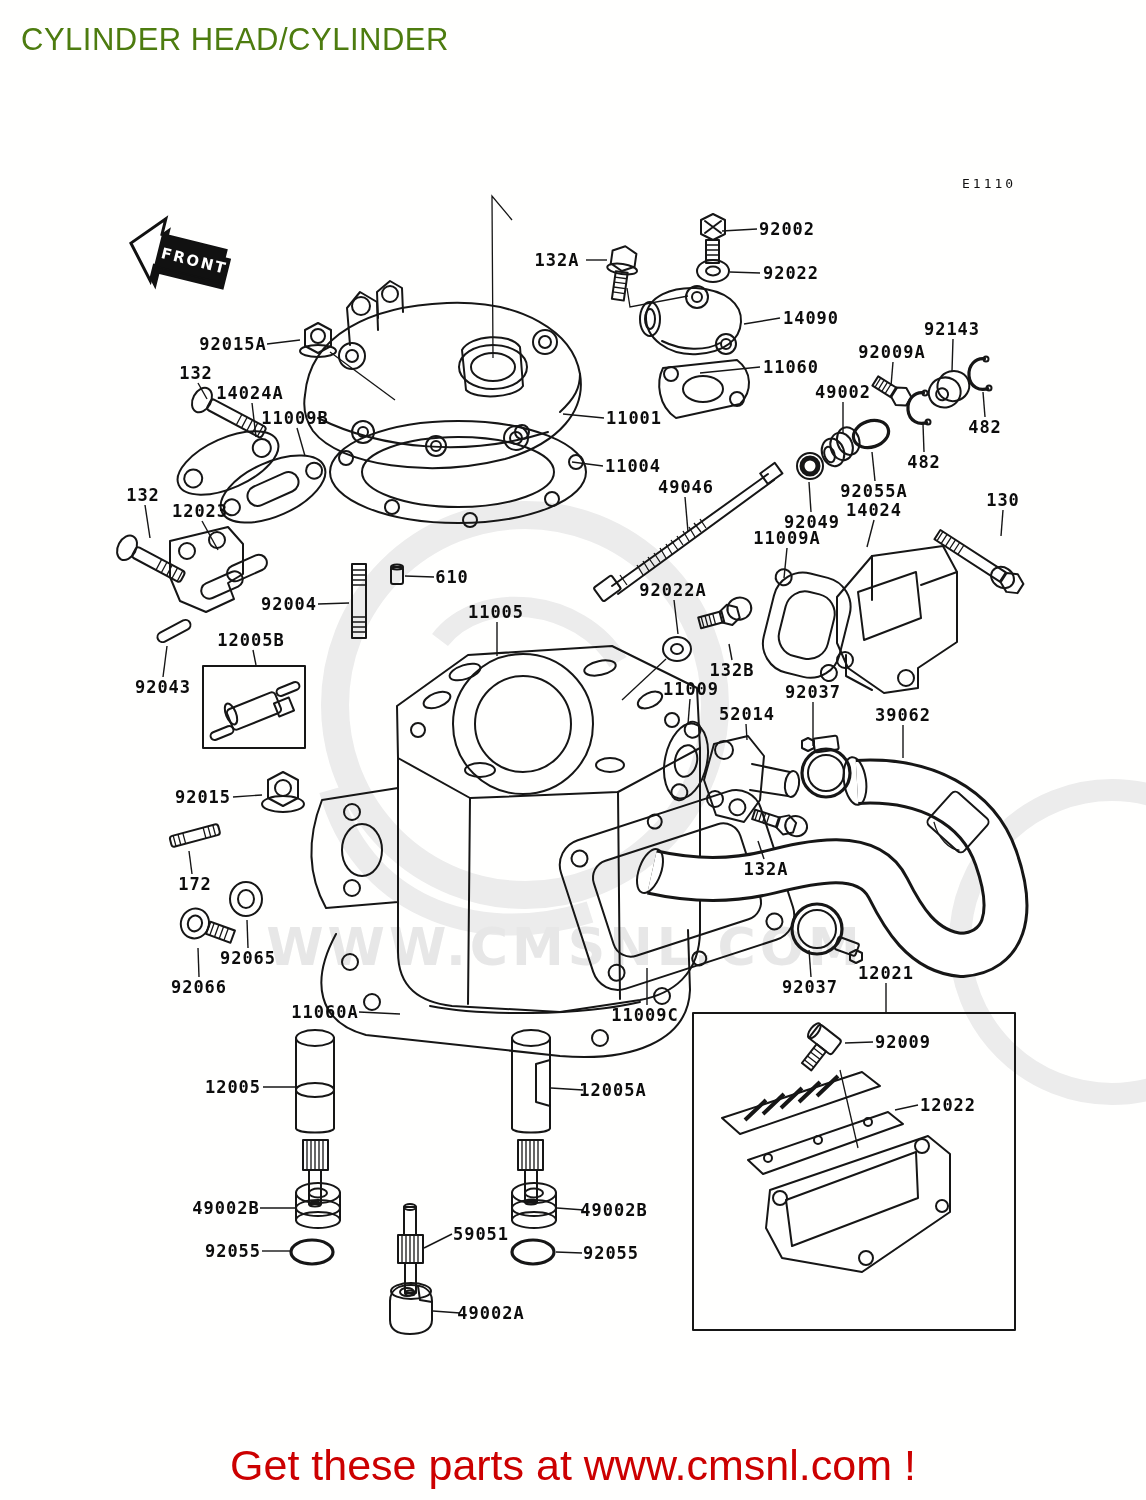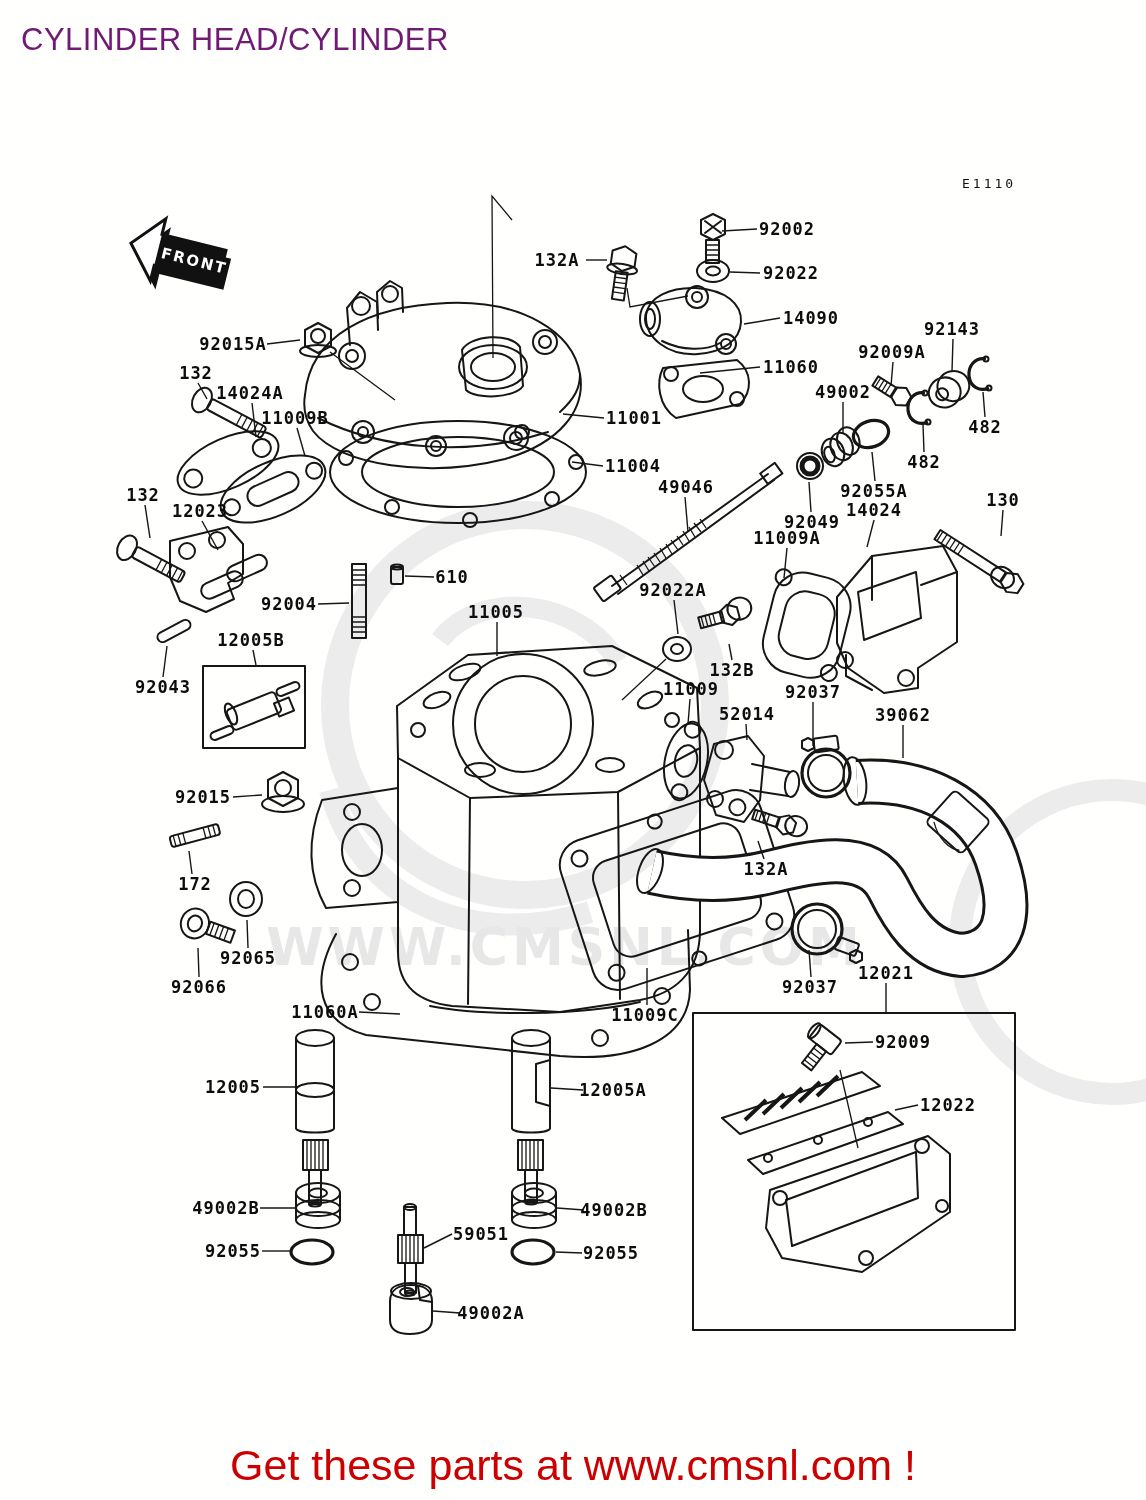--- a/index.html
+++ b/index.html
@@ -1,20 +1,20 @@
 <!DOCTYPE html>
 <html><head>
 <meta charset="utf-8">
 <style>
   html,body{margin:0;padding:0;background:#ffffff;}
   #stage{position:relative;width:1146px;height:1500px;background:#fffffe;overflow:hidden;
          font-family:"Liberation Sans",sans-serif;}
   #diagram-svg{position:absolute;left:0;top:0;}
   .page-title{position:absolute;left:21px;top:22px;font-size:31px;letter-spacing:.5px;
-              color:#701a75;white-space:nowrap;}
+              color:#4d7c0f;white-space:nowrap;}
   .ecode{position:absolute;left:962px;top:176px;font-family:"DejaVu Sans Mono",monospace;
          font-weight:normal;font-size:13px;letter-spacing:3px;color:#111;}
   .footer-banner{position:absolute;left:0;top:1441px;width:100%;text-align:center;
                  font-size:43px;color:#cc0000;white-space:nowrap;}
   
   .ln{stroke:#161616;stroke-width:2;fill:none;stroke-linecap:round;stroke-linejoin:round;}
   .lnthin{stroke:#161616;stroke-width:1.3;fill:none;}
   .lnthick{stroke:#161616;stroke-width:3.2;fill:none;}
   .wm{stroke:#ececec;fill:none;}
   .wmtext{font-family:"DejaVu Sans",sans-serif;font-weight:bold;fill:#e7e7e7;letter-spacing:4px;}

